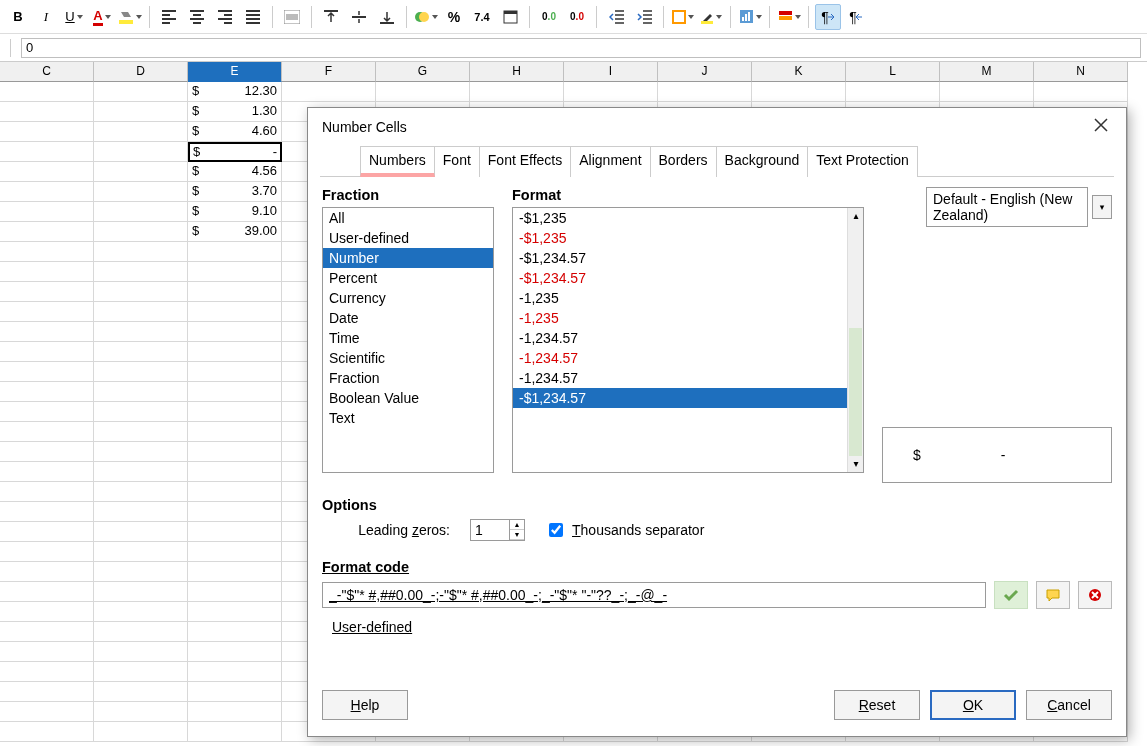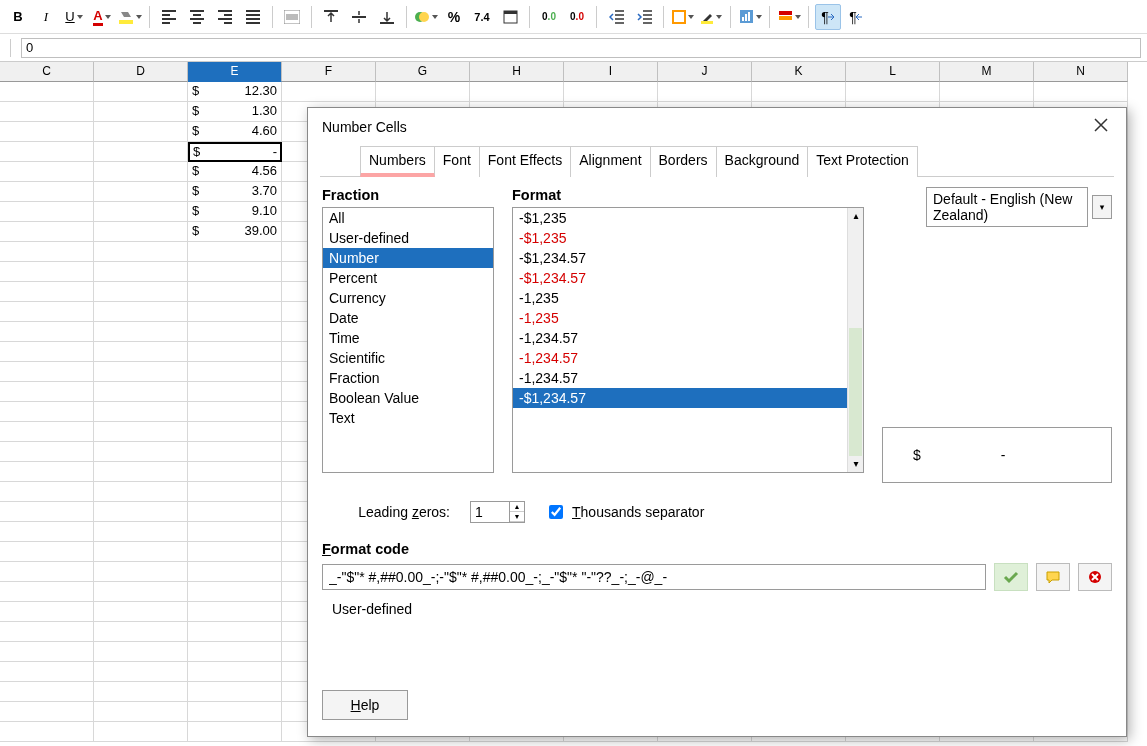--- a/index.html
+++ b/index.html
@@ -158,21 +158,21 @@
     margin: 0 0 6px 0; font-size: 14.5px; font-weight: bold;
   }
   .optrow { display: flex; align-items: center; gap: 20px; margin: 4px 0 4px 8px; font-size: 14px; }
   .optlbl { width: 120px; text-align: right; }
   .spin { display: inline-flex; }
   .spin input { width: 40px; height: 22px; border: 1px solid #9a9a9a; padding: 1px 4px; font-size: 14px; text-align: left; }
   .spin .sbtns { display: flex; flex-direction: column; border: 1px solid #9a9a9a; border-left: none; }
   .spin .sbtns div { width: 14px; height: 10px; font-size: 7px; text-align: center; line-height: 9px; border-bottom: 1px solid #ccc; cursor: pointer; }
   .chk { display: inline-flex; align-items: center; gap: 6px; }
   .chk input { width: 14px; height: 14px; }
-  .fcode { margin-top: 14px; }
+  .fcode { margin-top: 14px; text-decoration: underline; }
   .fcrow { display: flex; align-items: center; gap: 8px; }
   .fcin { flex: 1; border: 1px solid #9a9a9a; padding: 3px 6px; font-size: 14px; height: 26px; }
   .iconbtn {
     width: 34px; height: 28px;
     border: 1px solid #bbb; background: #f4f4f4;
     display: flex; align-items: center; justify-content: center;
     cursor: pointer;
   }
   .iconbtn.ok { background: #dff0d8; border-color: #c8e0c0; }
   .userdef { margin: 10px 0 0 10px; font-size: 14px; }
@@ -946,20 +946,21 @@
             </div>
         </div>
         <div class="preview">
           <span class="sym">$</span>
           <span>-</span>
         </div>
       </div>
     </div>
 
     <div class="options">
+      <h4>Options</h4>
       <div class="optrow">
         <span class="optlbl">Leading <span class="ul">z</span>eros:</span>
         <span class="spin">
           <input value="1" style="">
           <span class="sbtns">
               <div>▲</div>
               <div>▼</div>
             </span>
         </span>
         <label class="chk">
@@ -988,14 +989,19 @@
               <circle cx="7" cy="7" r="6" fill="#d40000"></circle>
               <path d="M4 4 L10 10 M10 4 L4 10" stroke="#fff" stroke-width="2"></path>
             </svg>
         </div>
       </div>
       <div class="userdef">User-defined</div>
     </div>
   </div>
   <div class="dlg-buttons">
     <button class="btn"><span class="ul">H</span>elp</button>
+    <div class="rightbtns">
+      <button class="btn"><span class="ul">R</span>eset</button>
+      <button class="btn primary"><span class="ul">O</span>K</button>
+      <button class="btn"><span class="ul">C</span>ancel</button>
+    </div>
   </div>
 </div>
 
 </body></html>

